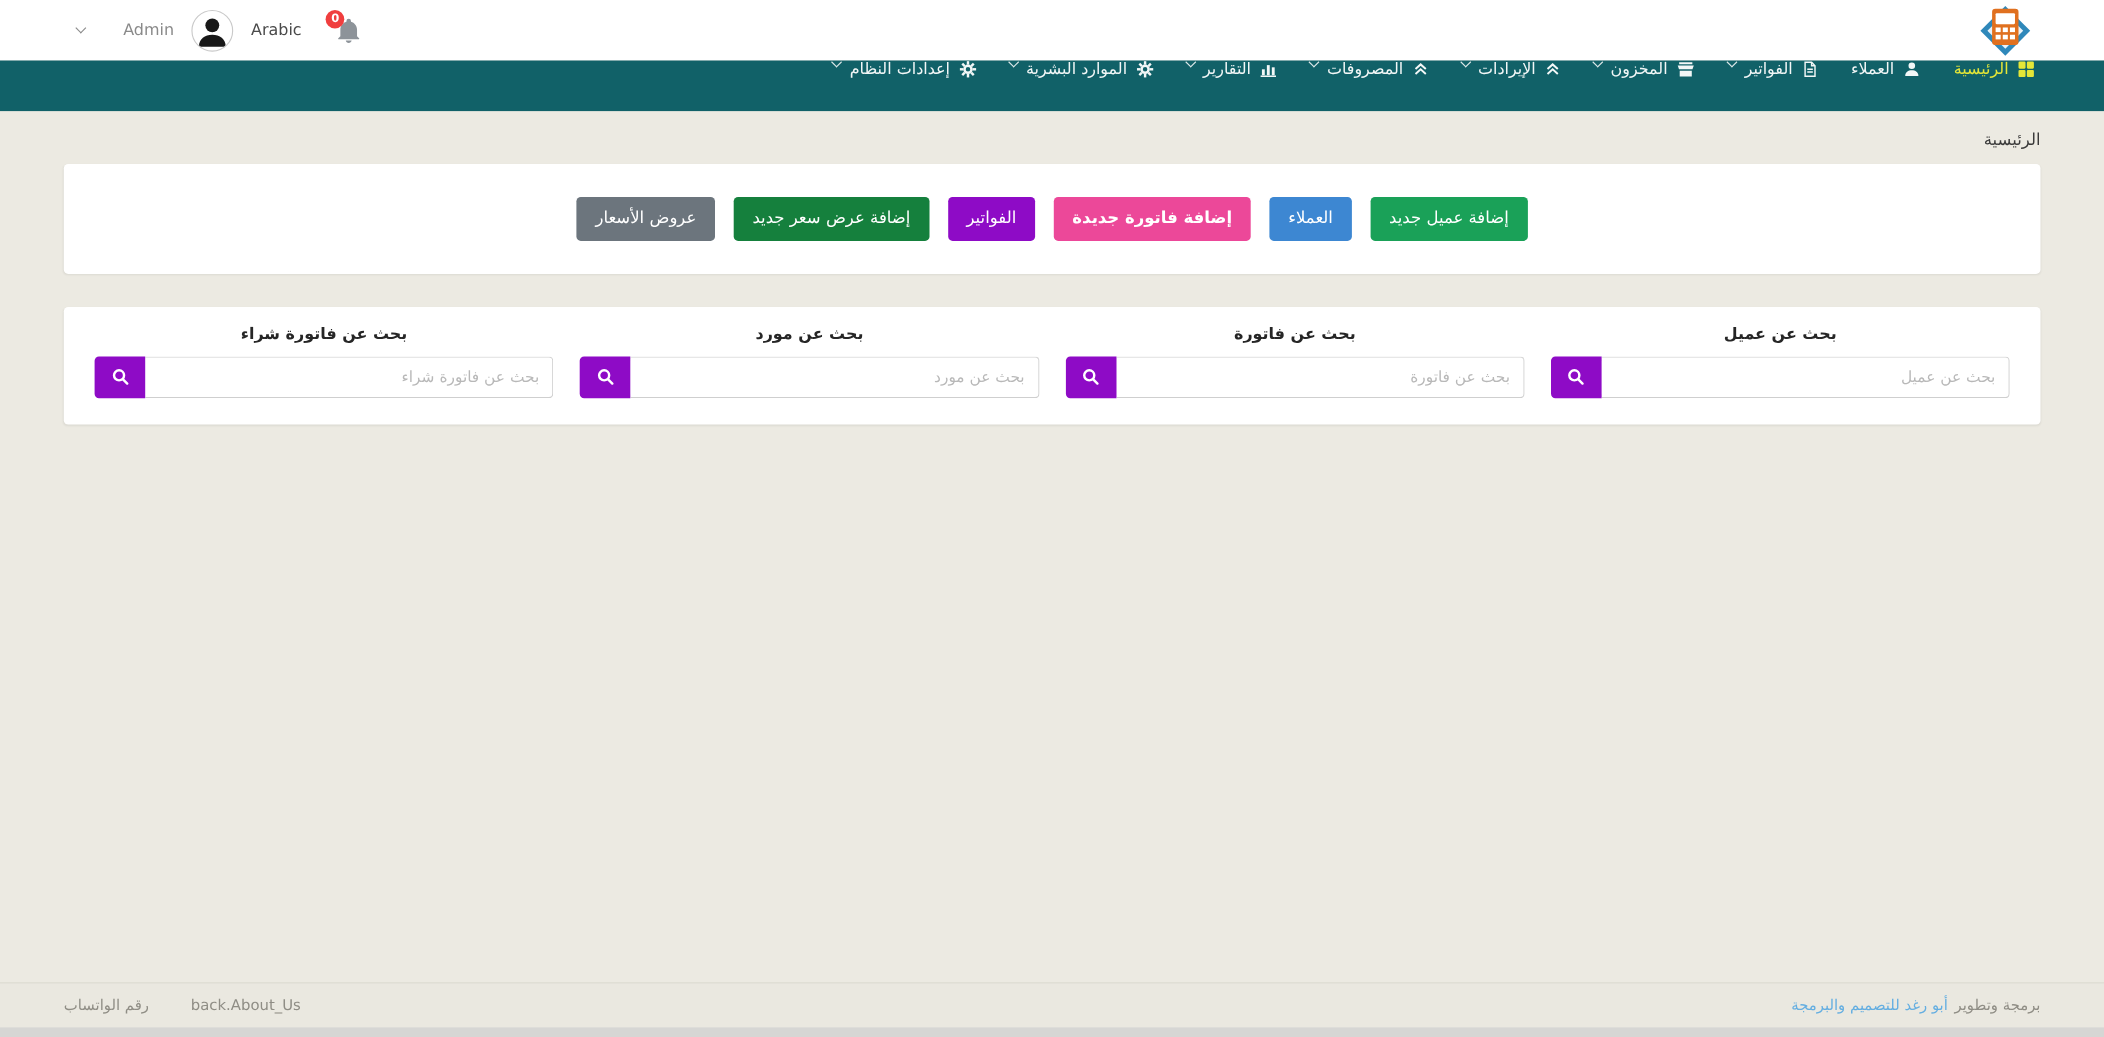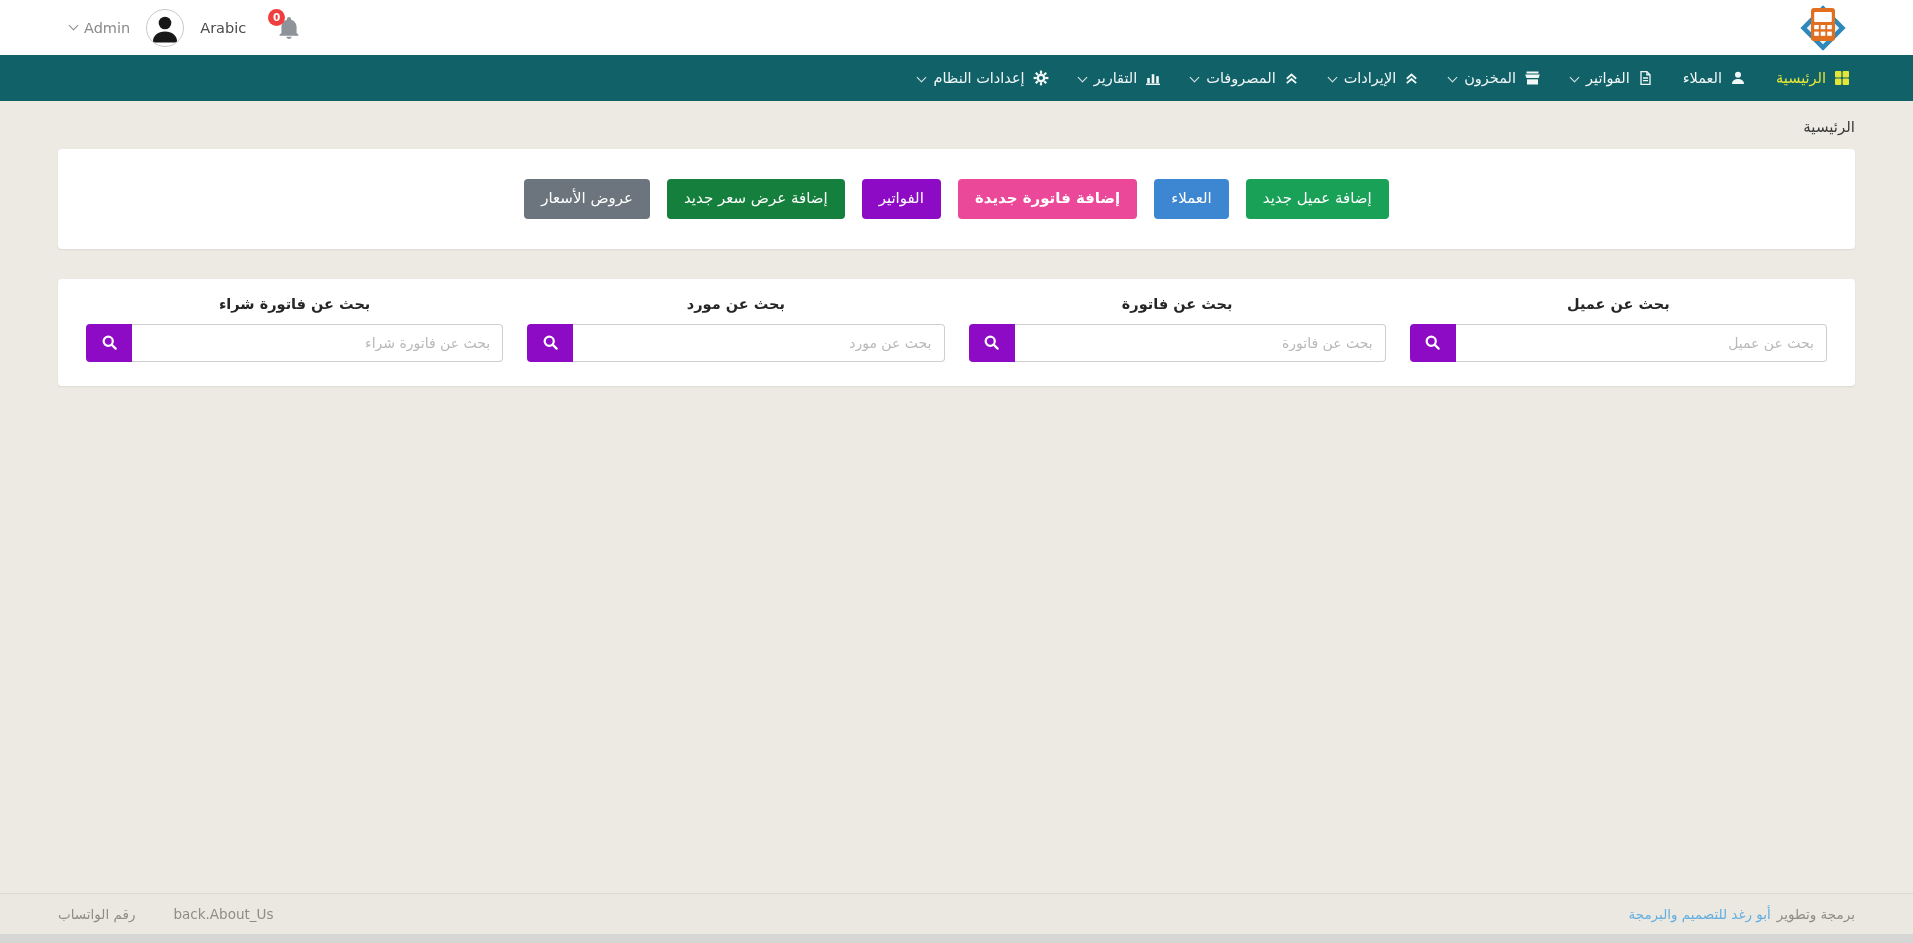--- a/index.html
+++ b/index.html
@@ -25,34 +25,34 @@
     position:absolute; left:-8px; top:-6px; min-width:17px; height:17px;
     border-radius:50%; color:#fff; font-size:10.5px; font-weight:bold;
     display:flex; align-items:center; justify-content:center; padding:0 2px;
   }
   .lang-label { font-size:14.5px; color:#4a4a4a; font-weight:400; cursor:pointer; }
   .avatar {
     width:38px; height:38px; border-radius:50%; background:#fff;
     border:1px solid #c9c9c9; overflow:hidden; cursor:pointer; flex:0 0 auto;
   }
   .admin-dd { display:flex; align-items:center; gap:7px; cursor:pointer; color:#8a8a8a; }
-  .admin-label { font-size:14.5px; color:#8a8a8a; }
+  .admin-label { font-size:14.5px; color:#8a8a8a;margin-left:28px; }
   .caret {
     width:7px; height:7px; border-left:1.6px solid currentColor;
     border-bottom:1.6px solid currentColor; transform:rotate(-45deg);
     margin-top:-4px; flex:0 0 auto;
   }
 
   
   .navbar {
     height:46px; display:flex; align-items:stretch;
     padding:0 48px; flex:0 0 auto;
   }
   .nav-item {
-    display:flex; align-items:center; gap:8px; padding:0 15px;
+    display:flex; align-items:flex-start; gap:8px; padding:0 15px;
     color:#f2f7f7; font-size:14.5px; cursor:pointer; white-space:nowrap;
   }
   .nav-item .caret { margin-top:-2px; opacity:.9; }
   .nav-item svg { flex:0 0 auto; display:block; }
 
   
   .content { flex:1 1 auto; display:flex; flex-direction:column; }
   .page-title {
     padding:17px 58px 0; font-size:15px; color:#3b3b3b; font-weight:500;
   }
@@ -207,35 +207,52 @@
       <svg width="16" height="16" viewBox="0 0 16 16" fill="currentColor">
         <rect x="2.2" y="8" width="2.6" height="5.4"></rect>
           <rect x="6.7" y="4.2" width="2.6" height="9.2"></rect>
         <rect x="11.2" y="6.2" width="2.6" height="7.2"></rect>
           <rect x="1" y="13.6" width="14" height="1.4"></rect>
       </svg>
       <span>التقارير</span>
       <span class="caret"></span>
     </a>
 
-
     <a class="nav-item">
       <svg width="16" height="16" viewBox="0 0 16 16">
         <g fill="currentColor">
           <rect x="6.9" y="0.6" width="2.2" height="3.2"></rect>
             <rect x="6.9" y="12.2" width="2.2" height="3.2"></rect>
           <rect x="0.6" y="6.9" width="3.2" height="2.2"></rect>
             <rect x="12.2" y="6.9" width="3.2" height="2.2"></rect>
           <rect x="6.9" y="0.6" width="2.2" height="3.2" transform="rotate(45 8 8)"></rect>
           <rect x="6.9" y="12.2" width="2.2" height="3.2" transform="rotate(45 8 8)"></rect>
           <rect x="0.6" y="6.9" width="3.2" height="2.2" transform="rotate(45 8 8)"></rect>
           <rect x="12.2" y="6.9" width="3.2" height="2.2" transform="rotate(45 8 8)"></rect>
         </g>
         <circle cx="8" cy="8" r="3.2" fill="none" stroke="currentColor" stroke-width="2.3"></circle>
       </svg>
+      <span>الموارد البشرية</span>
+      <span class="caret"></span>
+    </a>
+
+    <a class="nav-item">
+      <svg width="16" height="16" viewBox="0 0 16 16">
+        <g fill="currentColor">
+          <rect x="6.9" y="0.6" width="2.2" height="3.2"></rect>
+            <rect x="6.9" y="12.2" width="2.2" height="3.2"></rect>
+          <rect x="0.6" y="6.9" width="3.2" height="2.2"></rect>
+            <rect x="12.2" y="6.9" width="3.2" height="2.2"></rect>
+          <rect x="6.9" y="0.6" width="2.2" height="3.2" transform="rotate(45 8 8)"></rect>
+          <rect x="6.9" y="12.2" width="2.2" height="3.2" transform="rotate(45 8 8)"></rect>
+          <rect x="0.6" y="6.9" width="3.2" height="2.2" transform="rotate(45 8 8)"></rect>
+          <rect x="12.2" y="6.9" width="3.2" height="2.2" transform="rotate(45 8 8)"></rect>
+        </g>
+        <circle cx="8" cy="8" r="3.2" fill="none" stroke="currentColor" stroke-width="2.3"></circle>
+      </svg>
       <span>إعدادات النظام</span>
       <span class="caret"></span>
     </a>
   </nav>
 
   <main class="content">
     <h1 class="page-title">الرئيسية</h1>
 
     <section class="card actions-card">
       <button class="btn" style="background-color: rgb(26, 161, 88);">إضافة عميل جديد</button>

